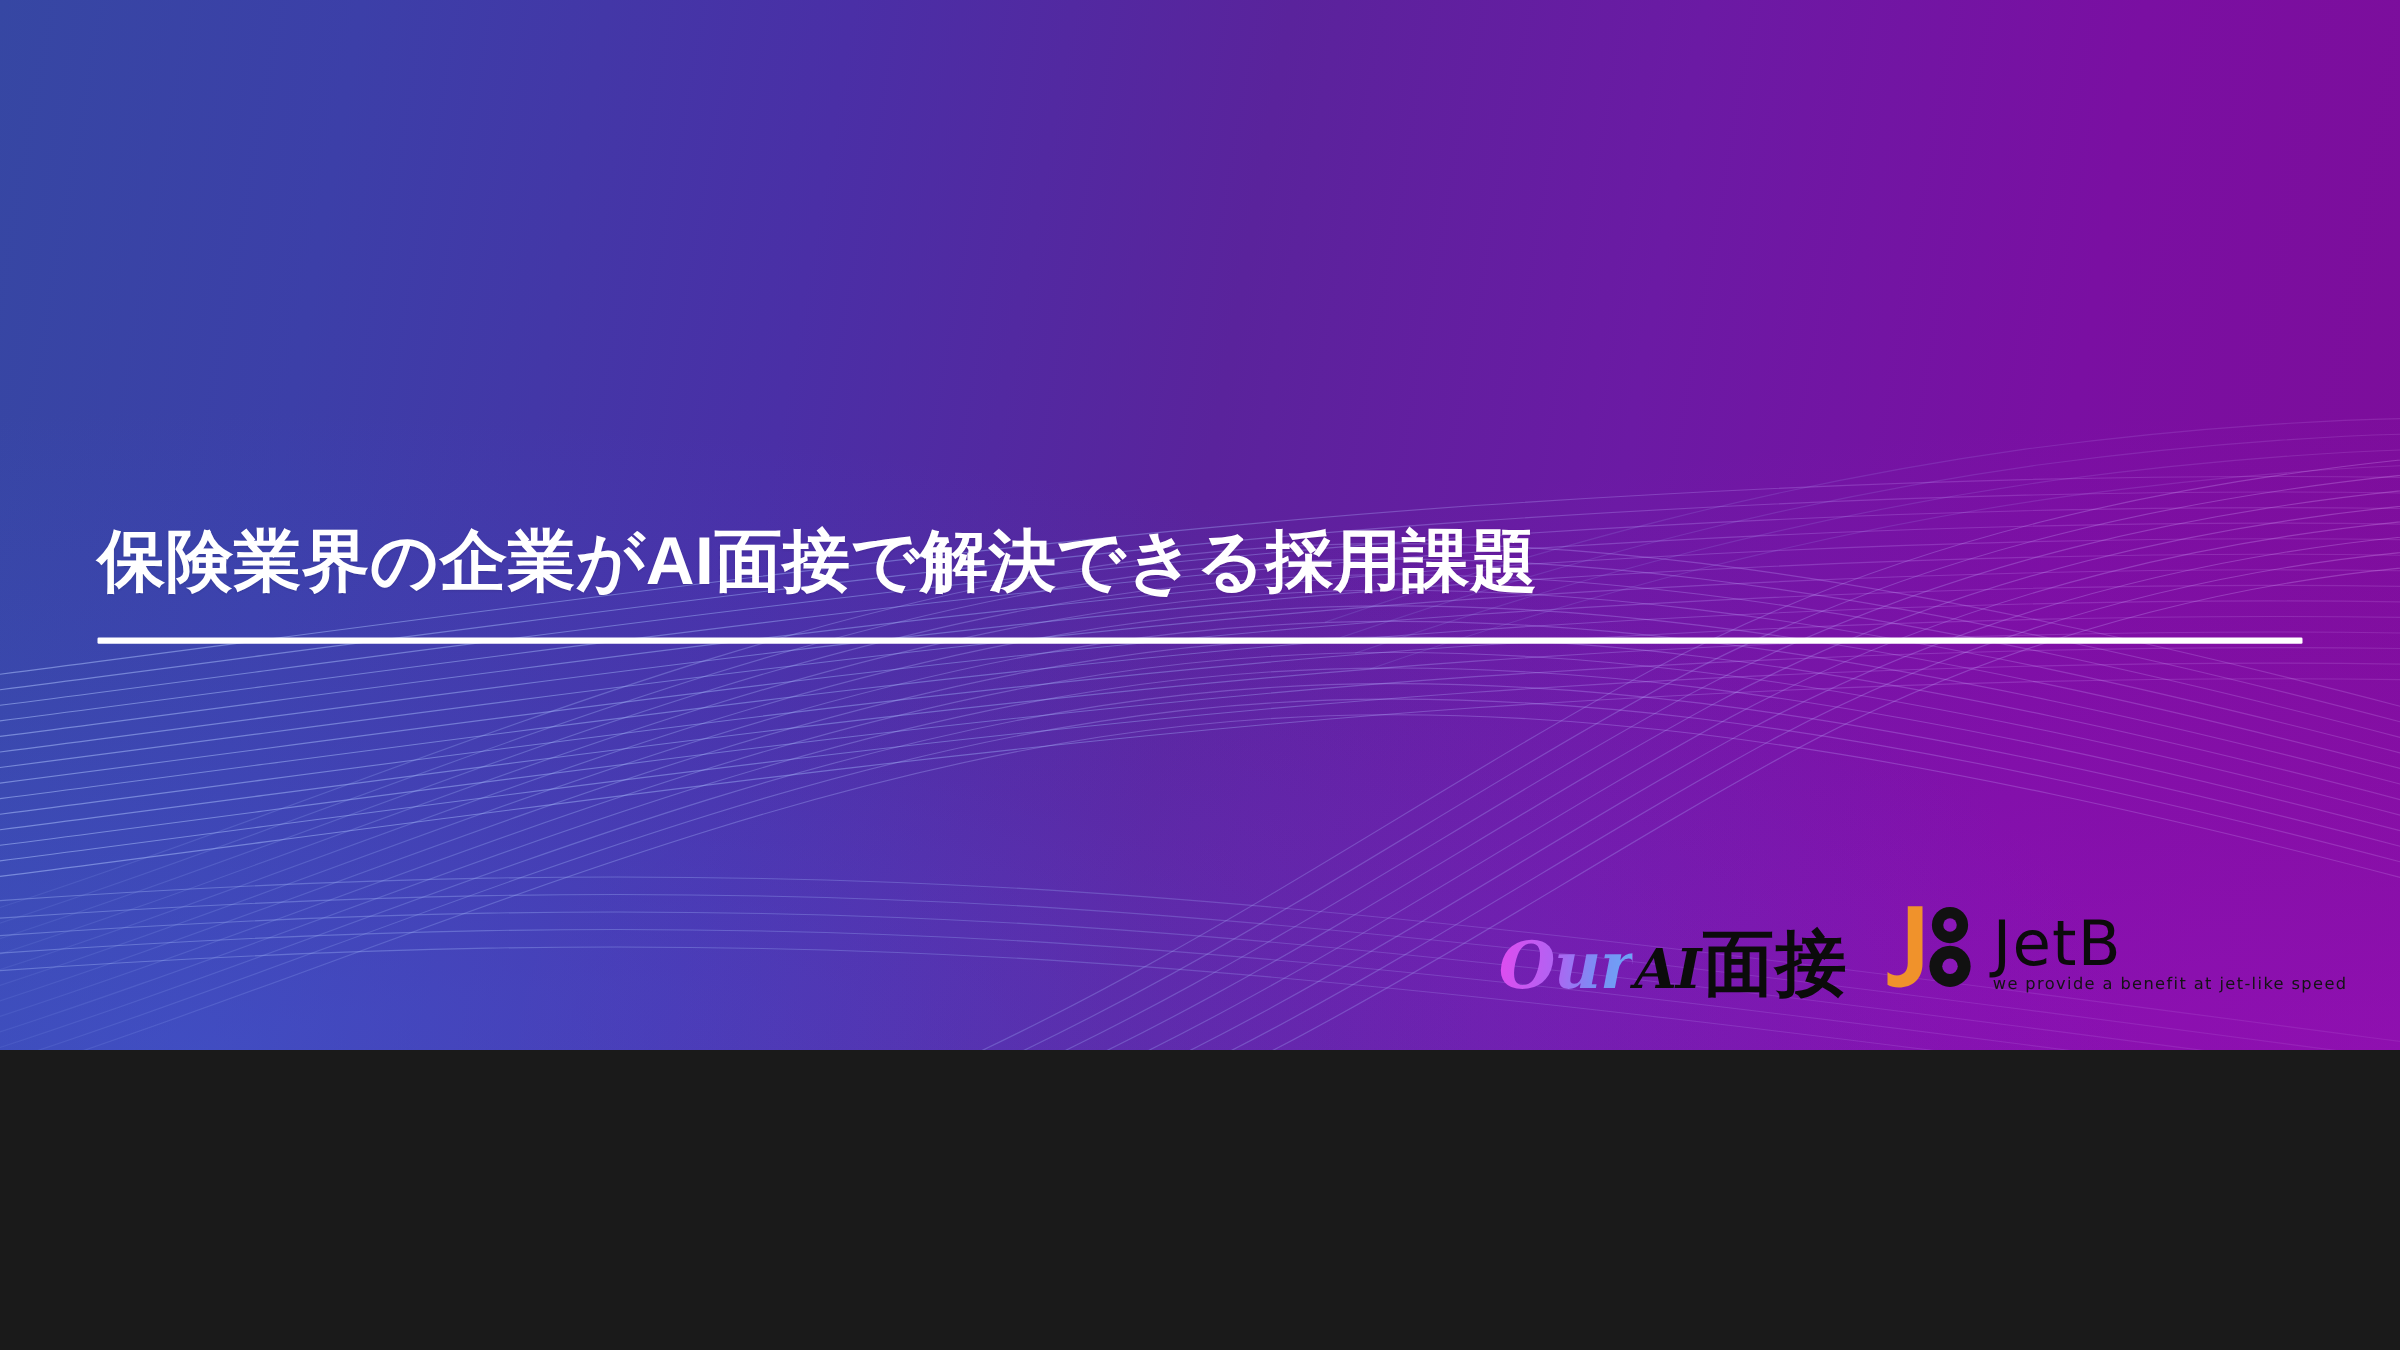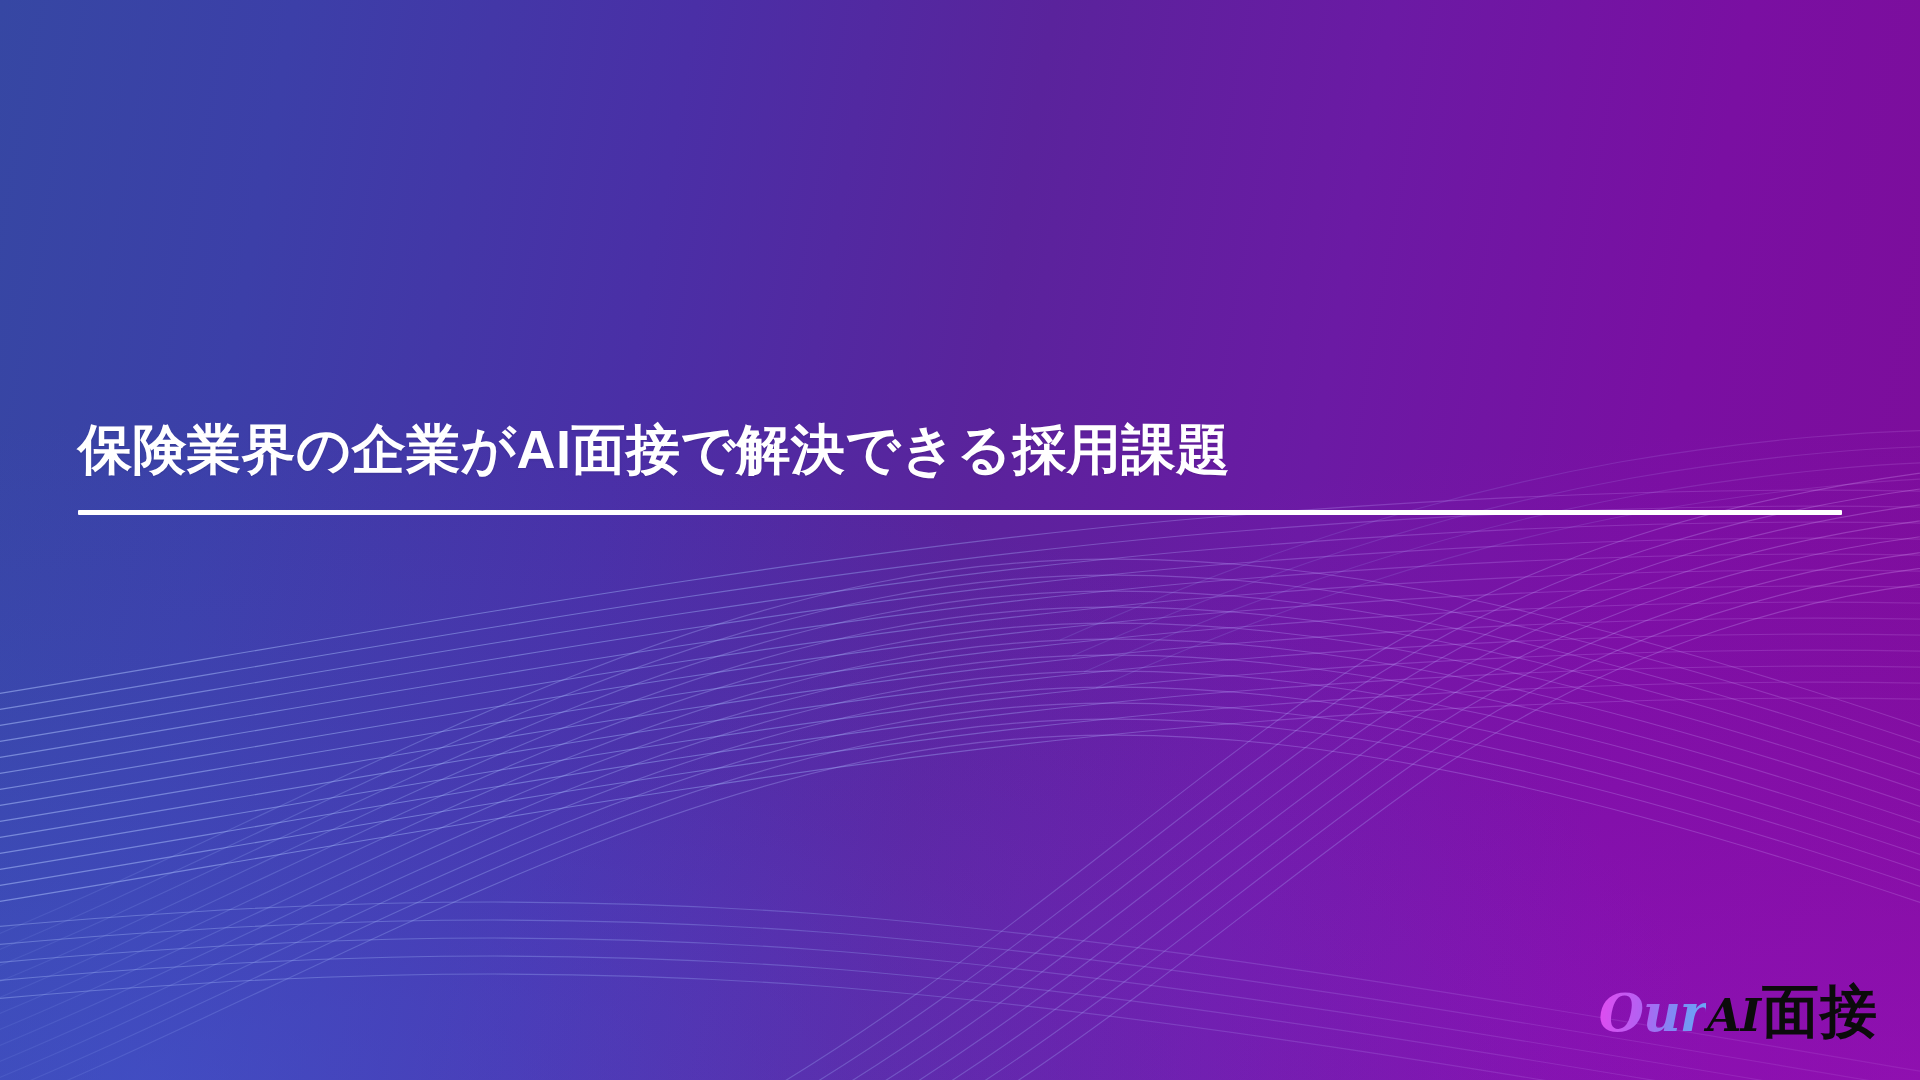--- a/index.html
+++ b/index.html
@@ -6,21 +6,21 @@
   html, body {
     margin: 0;
     padding: 0;
     background: #1a1a1a;
   }
   *, *::before, *::after { box-sizing: border-box; }
 
   .slide {
     position: relative;
     width: 1920px;
-    height: 1080px;
+    height: 840px;
     overflow: hidden;
     font-family: "Liberation Sans", "DejaVu Sans", sans-serif;
     background: linear-gradient(100deg,
         #3647a3 0%,
         #3c3fa8 14%,
         #4a2fa6 33%,
         #5a239c 50%,
         #6b1aa4 66%,
         #7a0fa2 83%,
         #7d0d99 100%);
@@ -254,16 +254,31 @@
   </div>
 
   <div class="logo-bar">
 
     <div class="ourai-logo">
       <span class="ourai-our">Our</span>
       <span class="ourai-ai">AI</span>
       <span class="ourai-jp">面接</span>
     </div>
 
+    <div class="jetb-logo">
+      <span class="jetb-mark">
+        <svg width="74" height="72" viewBox="0 0 74 72" xmlns="http://www.w3.org/2000/svg">
+          <path d="M30 2 L30 48 C30 60 22 67 11 67 C7.5 67 4.5 66.2 2 64.8 L2 54.5 C4.2 56.3 6.8 57.3 9.6 57.3 C15 57.3 18.2 53.8 18.2 47.4 L18.2 2 Z" fill="#F0922B"></path>
+          <circle cx="52" cy="17" r="14.5" fill="#111111"></circle>
+          <circle cx="52" cy="17" r="5.4" fill="#8B18B8"></circle>
+          <circle cx="52" cy="50" r="16.5" fill="#111111"></circle>
+          <circle cx="52" cy="50" r="6.2" fill="#8B18B8"></circle>
+        </svg>
+      </span>
+      <span class="jetb-right">
+        <span class="jetb-word">JetB</span>
+        <span class="jetb-tag">we provide a benefit at jet-like speed</span>
+      </span>
+    </div>
 
   </div>
 
 </div>
 
 </body></html>

